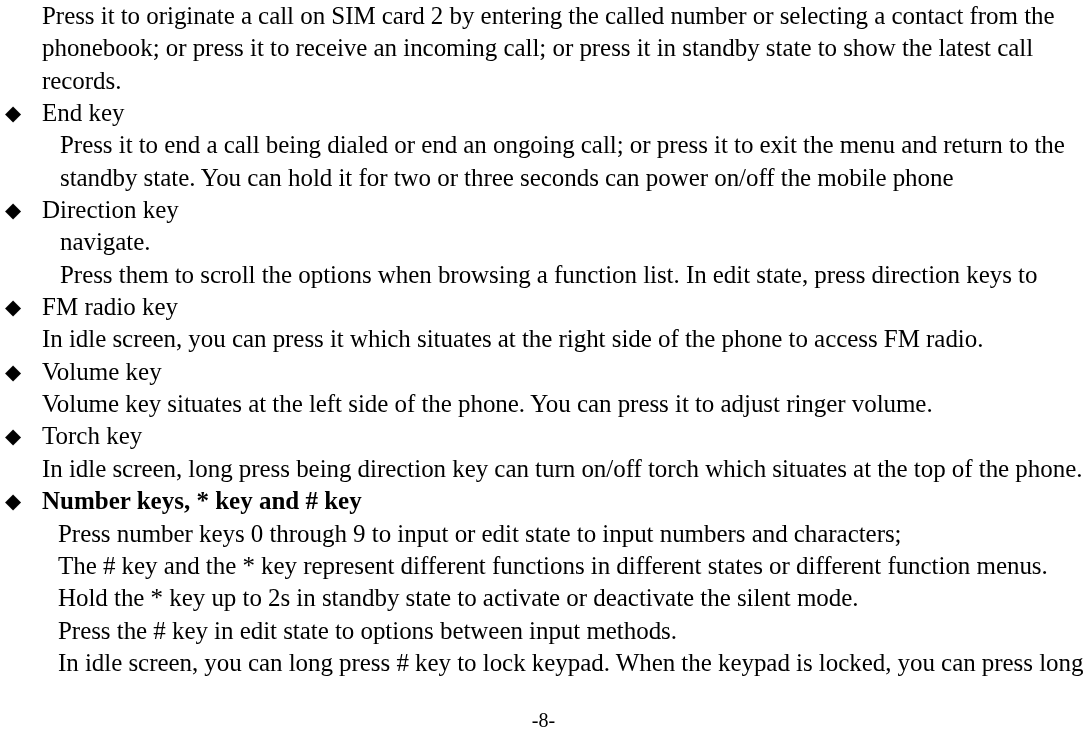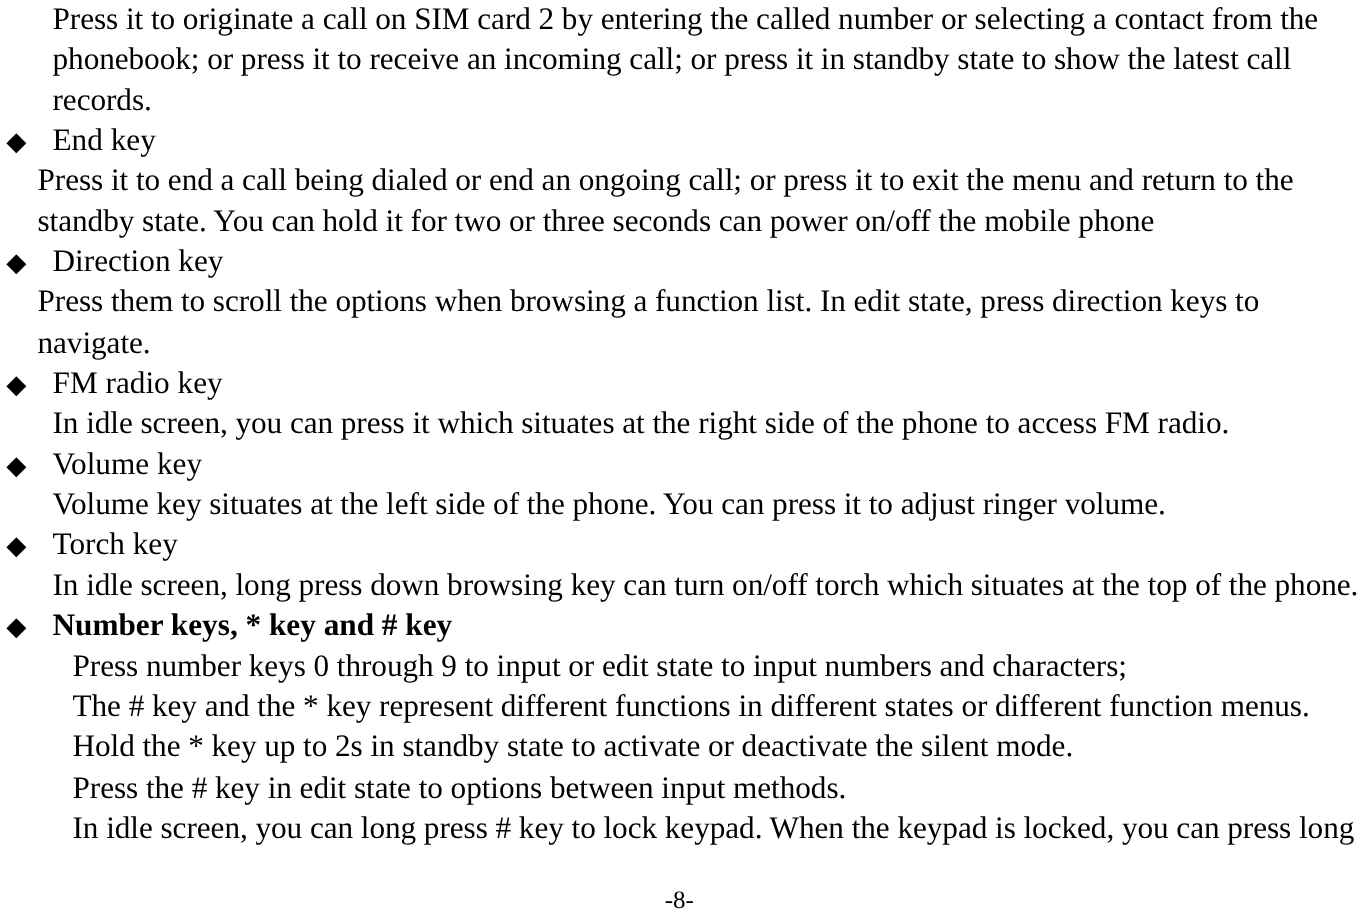--- a/index.html
+++ b/index.html
@@ -63,21 +63,21 @@
   }
   .bullet-label.bold {
     font-weight: bold;
   }
 
   
   .body-line {
     padding-left: 42px;
   }
   .body-line.indent-1 {
-    padding-left: 30px;
+    padding-left: 60px;
   }
   .body-line.indent-2 {
     padding-left: 58px;
   }
 
   .page-number {
     position: absolute;
     left: 0;
     top: 708px;
     width: 1087px;
@@ -93,28 +93,28 @@
 <div class="page">
 
   <div class="content" id="content-root">
       <div class="line body-line indent-0">Press it to originate a call on SIM card 2 by entering the called number or selecting a contact from the</div>
       <div class="line body-line indent-0">phonebook; or press it to receive an incoming call; or press it in standby state to show the latest call</div>
       <div class="line body-line indent-0">records.</div>
       <div class="bullet-row"><span class="bullet-marker">◆</span><span class="bullet-label">End key</span></div>
       <div class="line body-line indent-1">Press it to end a call being dialed or end an ongoing call; or press it to exit the menu and return to the</div>
       <div class="line body-line indent-1">standby state. You can hold it for two or three seconds can power on/off the mobile phone</div>
       <div class="bullet-row"><span class="bullet-marker">◆</span><span class="bullet-label">Direction key</span></div>
+      <div class="line body-line indent-1">navigate.</div>
       <div class="line body-line indent-1">Press them to scroll the options when browsing a function list. In edit state, press direction keys to</div>
-      <div class="line body-line indent-1">navigate.</div>
       <div class="bullet-row"><span class="bullet-marker">◆</span><span class="bullet-label">FM radio key</span></div>
       <div class="line body-line indent-0">In idle screen, you can press it which situates at the right side of the phone to access FM radio.</div>
       <div class="bullet-row"><span class="bullet-marker">◆</span><span class="bullet-label">Volume key</span></div>
       <div class="line body-line indent-0">Volume key situates at the left side of the phone. You can press it to adjust ringer volume.</div>
       <div class="bullet-row"><span class="bullet-marker">◆</span><span class="bullet-label">Torch key</span></div>
-      <div class="line body-line indent-0">In idle screen, long press down browsing key can turn on/off torch which situates at the top of the phone.</div>
+      <div class="line body-line indent-0">In idle screen, long press being direction key can turn on/off torch which situates at the top of the phone.</div>
       <div class="bullet-row"><span class="bullet-marker">◆</span><span class="bullet-label bold">Number keys, * key and # key</span></div>
       <div class="line body-line indent-2">Press number keys 0 through 9 to input or edit state to input numbers and characters;</div>
       <div class="line body-line indent-2">The # key and the * key represent different functions in different states or different function menus.</div>
       <div class="line body-line indent-2">Hold the * key up to 2s in standby state to activate or deactivate the silent mode.</div>
       <div class="line body-line indent-2">Press the # key in edit state to options between input methods.</div>
       <div class="line body-line indent-2">In idle screen, you can long press # key to lock keypad. When the keypad is locked, you can press long</div>
     </div>
 
   <div class="page-number">-8-</div>
 

